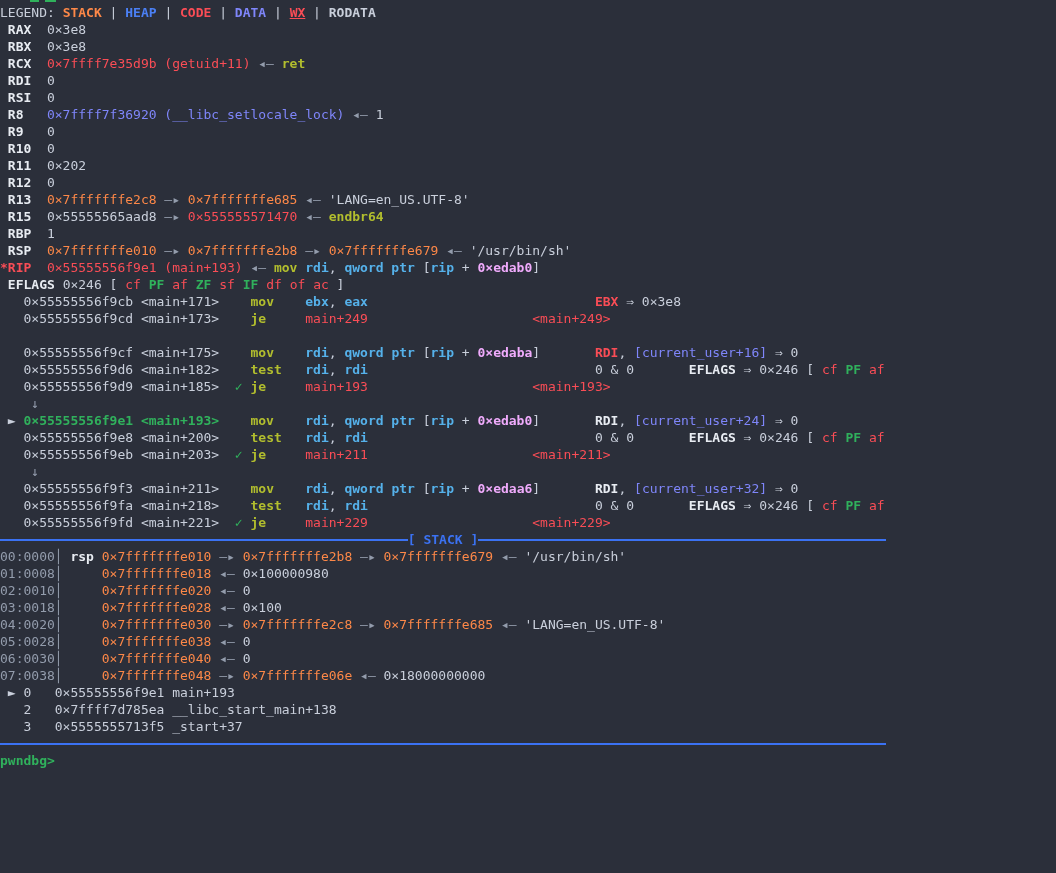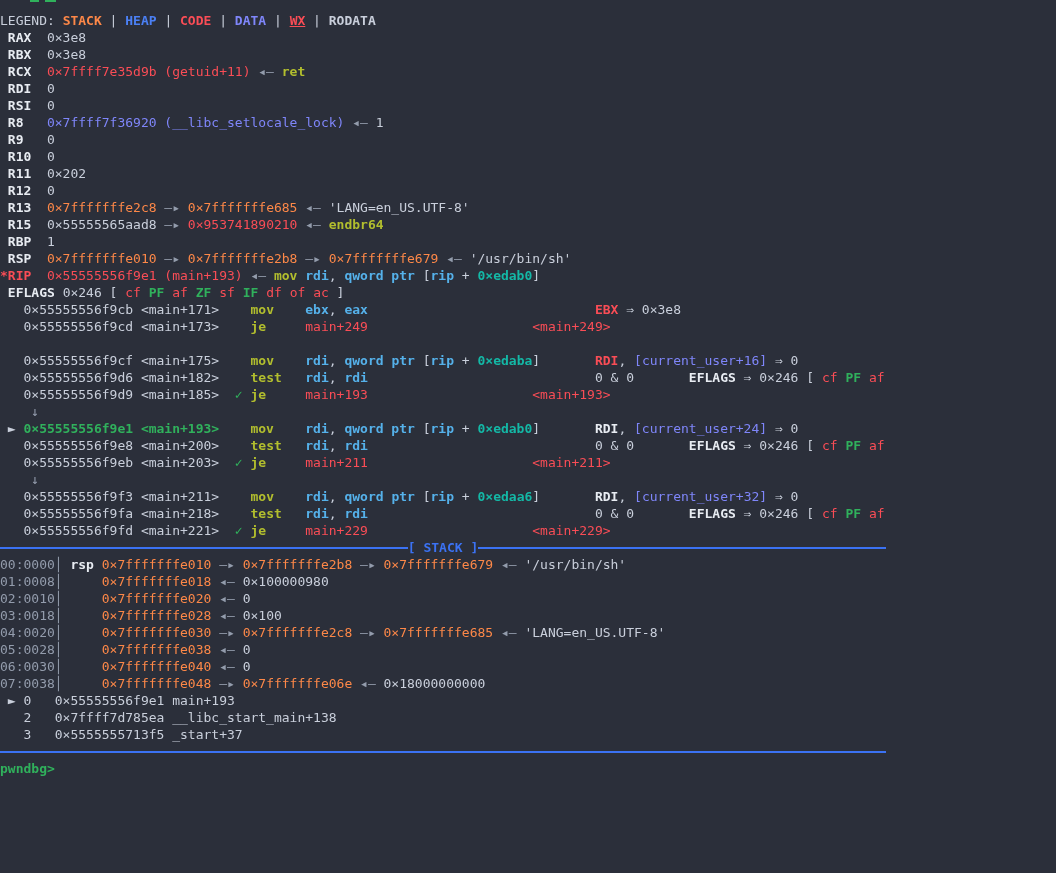--- a/index.html
+++ b/index.html
@@ -1,37 +1,37 @@
 <!DOCTYPE html>
 <html><head>
 <meta charset="utf-8">
 <style>
   html,body{margin:0;padding:0;background:#2b2f3a;}
   body{width:1056px;height:873px;overflow:hidden;position:relative;}
   #screen{
     font-family:"DejaVu Sans Mono", monospace;
     font-size:13px;
     line-height:17px;
-    padding-top:12px;
+    padding-top:4px;
     width:886px;
   }
   .row{height:17px;white-space:pre;overflow:hidden;}
   .sep{display:flex;align-items:center;}
   .sep .fill{flex:1;height:2px;background:#3b72f3;}
   .sep .ttl{color:#3b72f3;font-weight:bold;white-space:pre;}
   .b{font-weight:bold;}
   .u{text-decoration:underline;}
   .c-fg{color:#c9cfdb;}
   .c-br{color:#e8ecf2;text-align:center;}
   .c-dim{color:#939cac;}
   .c-or{color:#fd8848;}
   .c-red{color:#fa4d56;}
   .c-blue{color:#4b80f5;}
   .c-data{color:#7f86fa;}
-  .c-vio{color:#14b8a6;margin-top:36px;}
+  .c-vio{color:#f0abfc;margin-top:36px;}
   .c-cy{color:#55b1ea;}
   .c-yel{color:#b2be2e;}
   .c-grn{color:#30b15c;}
   .artifact{position:absolute;top:0;height:2px;background:#30b15c;}
   #art1{left:30px;width:9px;}
   #art2{left:45px;width:11px;}
 </style>
 </head>
 <body>
 
@@ -41,21 +41,21 @@
     <div class="row"><span class="c-fg"> </span><span class="c-br b">RBX</span><span class="c-fg">  </span><span class="c-fg">0×3e8</span></div>
     <div class="row"><span class="c-fg"> </span><span class="c-br b">RCX</span><span class="c-fg">  </span><span class="c-red">0×7ffff7e35d9b (getuid+11)</span><span class="c-dim"> ◂— </span><span class="c-yel b">ret</span></div>
     <div class="row"><span class="c-fg"> </span><span class="c-br b">RDI</span><span class="c-fg">  </span><span class="c-fg">0</span></div>
     <div class="row"><span class="c-fg"> </span><span class="c-br b">RSI</span><span class="c-fg">  </span><span class="c-fg">0</span></div>
     <div class="row"><span class="c-fg"> </span><span class="c-br b">R8</span><span class="c-fg">   </span><span class="c-data">0×7ffff7f36920 (__libc_setlocale_lock)</span><span class="c-dim"> ◂— </span><span class="c-fg">1</span></div>
     <div class="row"><span class="c-fg"> </span><span class="c-br b">R9</span><span class="c-fg">   </span><span class="c-fg">0</span></div>
     <div class="row"><span class="c-fg"> </span><span class="c-br b">R10</span><span class="c-fg">  </span><span class="c-fg">0</span></div>
     <div class="row"><span class="c-fg"> </span><span class="c-br b">R11</span><span class="c-fg">  </span><span class="c-fg">0×202</span></div>
     <div class="row"><span class="c-fg"> </span><span class="c-br b">R12</span><span class="c-fg">  </span><span class="c-fg">0</span></div>
     <div class="row"><span class="c-fg"> </span><span class="c-br b">R13</span><span class="c-fg">  </span><span class="c-or">0×7fffffffe2c8</span><span class="c-dim"> —▸ </span><span class="c-or">0×7fffffffe685</span><span class="c-dim"> ◂— </span><span class="c-fg">'LANG=en_US.UTF-8'</span></div>
-    <div class="row"><span class="c-fg"> </span><span class="c-br b">R15</span><span class="c-fg">  </span><span class="c-fg">0×55555565aad8</span><span class="c-dim"> —▸ </span><span class="c-red">0×953741890210</span><span class="c-dim"> ◂— </span><span class="c-yel b">endbr64</span></div>
+    <div class="row"><span class="c-fg"> </span><span class="c-br b">R15</span><span class="c-fg">  </span><span class="c-fg">0×55555565aad8</span><span class="c-dim"> —▸ </span><span class="c-red">0×555555571470</span><span class="c-dim"> ◂— </span><span class="c-yel b">endbr64</span></div>
     <div class="row"><span class="c-fg"> </span><span class="c-br b">RBP</span><span class="c-fg">  </span><span class="c-fg">1</span></div>
     <div class="row"><span class="c-fg"> </span><span class="c-br b">RSP</span><span class="c-fg">  </span><span class="c-or">0×7fffffffe010</span><span class="c-dim"> —▸ </span><span class="c-or">0×7fffffffe2b8</span><span class="c-dim"> —▸ </span><span class="c-or">0×7fffffffe679</span><span class="c-dim"> ◂— </span><span class="c-fg">'/usr/bin/sh'</span></div>
     <div class="row"><span class="c-red b">*RIP</span><span class="c-fg">  </span><span class="c-red">0×55555556f9e1 (main+193)</span><span class="c-dim"> ◂— </span><span class="c-yel b">mov</span><span class="c-fg"> </span><span class="c-cy b">rdi</span><span class="c-fg">, </span><span class="c-cy b">qword ptr</span><span class="c-fg"> [</span><span class="c-cy b">rip</span><span class="c-fg"> + </span><span class="c-vio b">0×edab0</span><span class="c-fg">]</span></div>
     <div class="row"><span class="c-fg"> </span><span class="c-br b">EFLAGS</span><span class="c-fg"> </span><span class="c-fg">0×246</span><span class="c-fg"> [ </span><span class="c-red">cf</span><span class="c-fg"> </span><span class="c-grn b">PF</span><span class="c-fg"> </span><span class="c-red">af</span><span class="c-fg"> </span><span class="c-grn b">ZF</span><span class="c-fg"> </span><span class="c-red">sf</span><span class="c-fg"> </span><span class="c-grn b">IF</span><span class="c-fg"> </span><span class="c-red">df</span><span class="c-fg"> </span><span class="c-red">of</span><span class="c-fg"> </span><span class="c-red">ac</span><span class="c-fg"> ]</span></div>
     <div class="row"><span class="c-fg">   </span><span class="c-fg">0×55555556f9cb</span><span class="c-fg"> </span><span class="c-fg">&lt;main+171&gt;</span><span class="c-fg">    </span><span class="c-yel b">mov</span><span class="c-fg">    </span><span class="c-cy b">ebx</span><span class="c-fg">, </span><span class="c-cy b">eax</span><span class="c-fg">                             </span><span class="c-red b">EBX</span><span class="c-fg"> ⇒ </span><span class="c-fg">0×3e8</span></div>
     <div class="row"><span class="c-fg">   </span><span class="c-fg">0×55555556f9cd</span><span class="c-fg"> </span><span class="c-fg">&lt;main+173&gt;</span><span class="c-fg">    </span><span class="c-yel b">je</span><span class="c-fg">     </span><span class="c-red">main+249</span><span class="c-fg">                     </span><span class="c-red">&lt;main+249&gt;</span></div>
     <div class="row"></div>
     <div class="row"><span class="c-fg">   </span><span class="c-fg">0×55555556f9cf</span><span class="c-fg"> </span><span class="c-fg">&lt;main+175&gt;</span><span class="c-fg">    </span><span class="c-yel b">mov</span><span class="c-fg">    </span><span class="c-cy b">rdi</span><span class="c-fg">, </span><span class="c-cy b">qword ptr</span><span class="c-fg"> [</span><span class="c-cy b">rip</span><span class="c-fg"> + </span><span class="c-vio b">0×edaba</span><span class="c-fg">]</span><span class="c-fg">       </span><span class="c-red b">RDI</span><span class="c-fg">, </span><span class="c-data">[current_user+16]</span><span class="c-fg"> ⇒ </span><span class="c-fg">0</span></div>
     <div class="row"><span class="c-fg">   </span><span class="c-fg">0×55555556f9d6</span><span class="c-fg"> </span><span class="c-fg">&lt;main+182&gt;</span><span class="c-fg">    </span><span class="c-yel b">test</span><span class="c-fg">   </span><span class="c-cy b">rdi</span><span class="c-fg">, </span><span class="c-cy b">rdi</span><span class="c-fg">                             </span><span class="c-fg">0 &amp; 0</span><span class="c-fg">       </span><span class="c-br b">EFLAGS</span><span class="c-fg"> ⇒ </span><span class="c-fg">0×246</span><span class="c-fg"> [ </span><span class="c-red">cf</span><span class="c-fg"> </span><span class="c-grn b">PF</span><span class="c-fg"> </span><span class="c-red">af</span><span class="c-fg"> </span><span class="c-grn b">ZF</span><span class="c-fg"> </span><span class="c-red">sf</span><span class="c-fg"> </span><span class="c-grn b">IF</span><span class="c-fg"> </span><span class="c-red">df</span><span class="c-fg"> </span><span class="c-red">of</span><span class="c-fg"> </span><span class="c-red">ac</span><span class="c-fg"> ]</span></div>
     <div class="row"><span class="c-fg">   </span><span class="c-fg">0×55555556f9d9</span><span class="c-fg"> </span><span class="c-fg">&lt;main+185&gt;</span><span class="c-fg">  </span><span class="c-grn b">✓</span><span class="c-fg"> </span><span class="c-yel b">je</span><span class="c-fg">     </span><span class="c-red">main+193</span><span class="c-fg">                     </span><span class="c-red">&lt;main+193&gt;</span></div>

